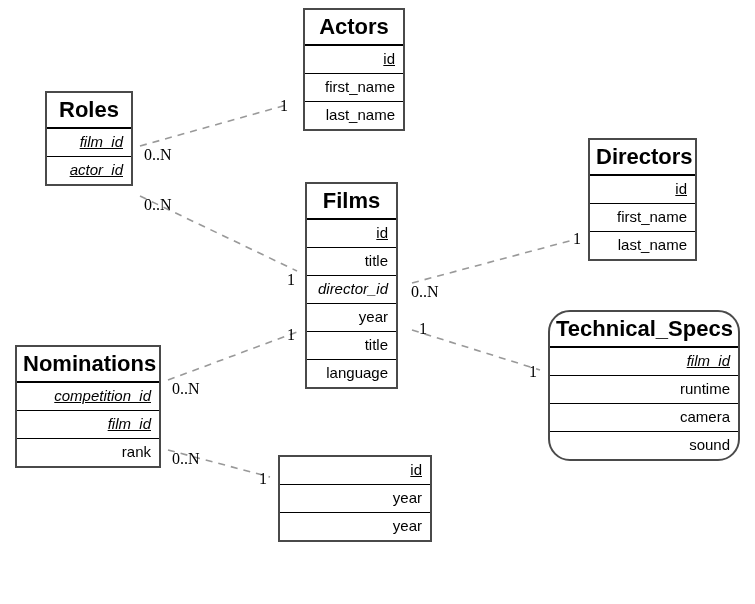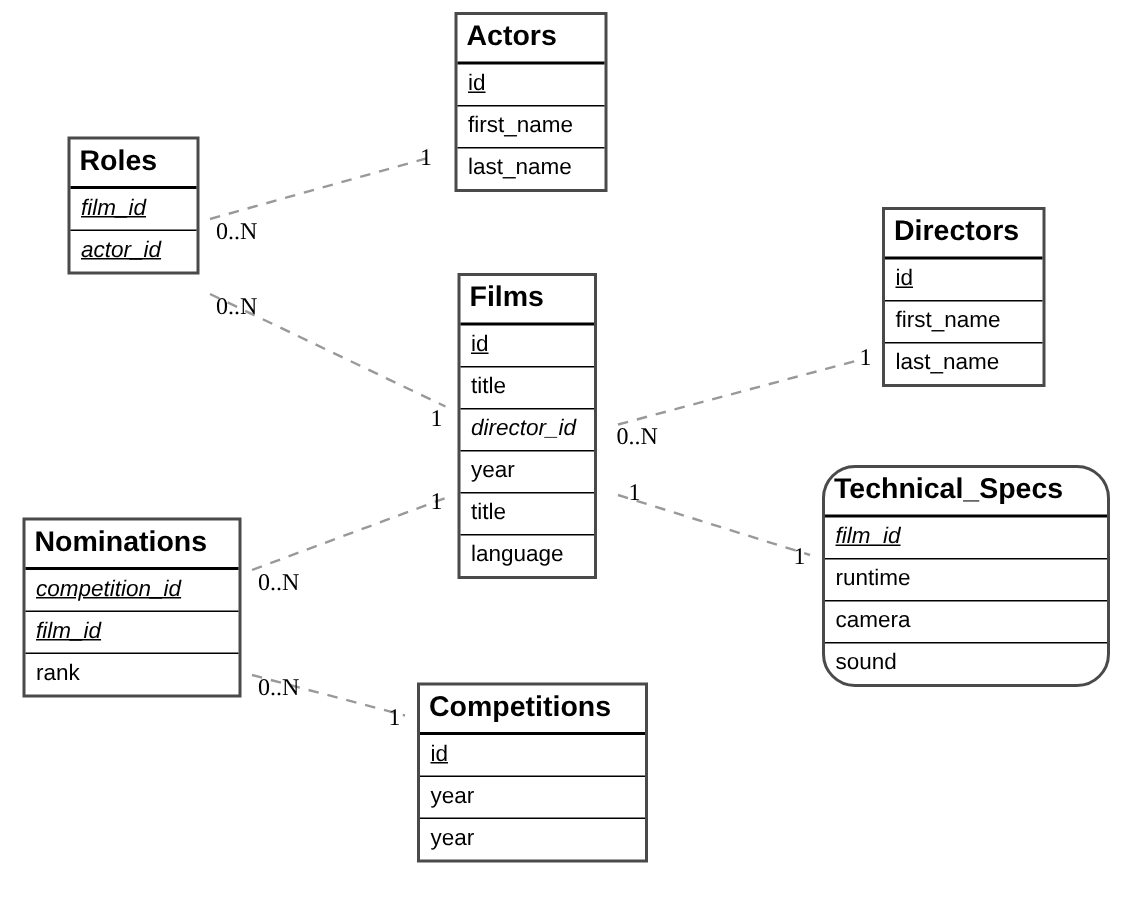--- a/index.html
+++ b/index.html
@@ -24,31 +24,32 @@
     pointer-events: none;
   }
   .entity {
     position: absolute;
     box-sizing: border-box;
     border: 2px solid #4a4a4a;
     background: #ffffff;
   }
   .entity-title {
     box-sizing: border-box;
-    text-align: left;
+    text-align: center;
     font-weight: bold;
-    font-size: 19px;
+    font-size: 22px;
     color: #000000;
     border-bottom: 2px solid #000000;
     padding: 4px 6px 5px 6px;
     line-height: 1.15;
     white-space: nowrap;
   }
   .attr {
     box-sizing: border-box;
+    text-align: right;
     font-size: 15px;
     color: #000000;
     padding: 4px 8px 5px 7px;
     border-bottom: 1px solid #000000;
     line-height: 1.2;
     white-space: nowrap;
   }
   .attr:last-child {
     border-bottom: none;
   }
@@ -127,18 +128,17 @@
       <div class="attr">camera</div>
       <div class="attr">sound</div>
     </div>
     <div class="entity" style="left: 15px; top: 345px; width: 146px;">
       <div class="entity-title">Nominations</div>
       <div class="attr key fk">competition_id</div>
       <div class="attr key fk">film_id</div>
       <div class="attr">rank</div>
     </div>
     <div class="entity" style="left: 278px; top: 455px; width: 154px;">
-      <div class="entity-title">Competitions</div>
       <div class="attr key">id</div>
       <div class="attr">year</div>
       <div class="attr">year</div>
     </div>
   </div>
 
 </body></html>

